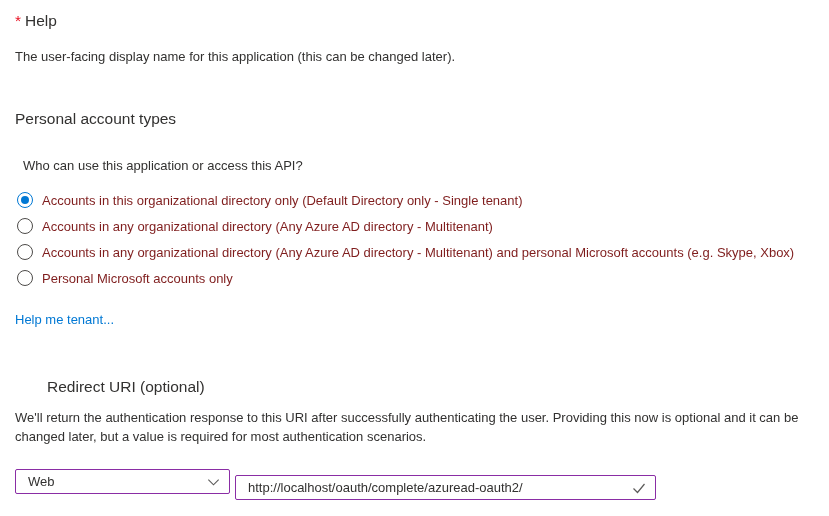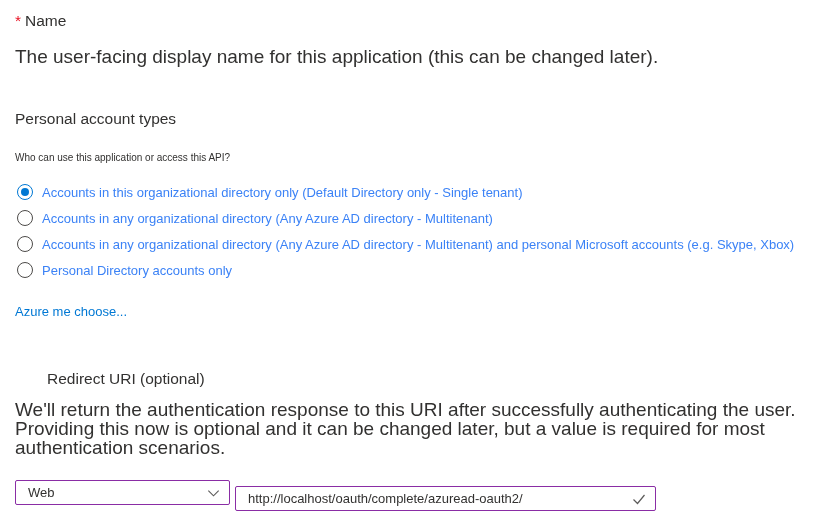--- a/index.html
+++ b/index.html
@@ -21,21 +21,21 @@
     margin: 0;
     line-height: 20px;
   }
   .required-marker { color: #e81123; margin-right: 4px; }
 
   .name-title { padding-top: 11px; }
 
   .field-desc {
     margin: 0;
     padding-top: 16px;
-    font-size: 19px;
+    font-size: 13px;
     line-height: 19px;
     color: #323130;
     max-width: 806px;
   }
 
   .input-wrap { position: relative; margin-top: 11px; }
   .text-input {
     width: 100%;
     height: 25px;
     border: 1.5px solid #8a2da5;
@@ -49,21 +49,21 @@
   }
   .valid-check {
     position: absolute;
     right: 9px; top: 50%;
     transform: translateY(-50%);
     display: flex; align-items: center;
     pointer-events: none;
   }
 
   .account-section-title { padding-top: 43px; }
-  .question-text { margin: 0; padding-top: 20px; font-size: 10px; line-height: 18px; }
+  .question-text { margin: 8px; padding-top: 20px; font-size: 13px; line-height: 18px; }
 
   .radio-group { margin-top: 12px; }
   .radio-row {
     display: flex;
     align-items: center;
     height: 26px;
     cursor: pointer;
   }
   .radio {
     flex: 0 0 auto;
@@ -71,21 +71,21 @@
     border: 1.5px solid #4d4b49;
     border-radius: 50%;
     margin-left: 2px;
     margin-right: 9px;
     display: flex; align-items: center; justify-content: center;
     background: #fff;
   }
   .radio .dot { width: 8px; height: 8px; border-radius: 50%; background: transparent; }
   .radio.selected { border-color: #0078d4; }
   .radio.selected .dot { background: #0078d4; }
-  .radio-label { white-space: nowrap; font-size: 13px; color: #3b82f6; }
+  .radio-label { white-space: nowrap; font-size: 13px; color: #7f1d1d; }
 
   .help-link {
     display: inline-block;
     margin-top: 21px;
     color: #0078d4;
     font-size: 13px;
     text-decoration: none;
     cursor: pointer;
   }
 
@@ -118,21 +118,21 @@
     display: flex; align-items: center;
   }
   .uri-wrap { position: relative; width: 421px; margin-top: 12px; }
 </style>
 </head>
 <body>
 
 <div class="page">
 
   
-  <h2 class="section-title name-title"><span class="required-marker">*</span><span>Name</span></h2>
+  <h2 class="section-title name-title"><span class="required-marker">*</span><span>Help</span></h2>
 
   <p class="field-desc">The user-facing display name for this application (this can be changed later).</p>
 
 
   
   <h2 class="section-title account-section-title">Personal account types</h2>
 
   <p class="question-text">Who can use this application or access this API?</p>
 
   <div class="radio-group">
@@ -151,25 +151,25 @@
     <label class="radio-row">
       <span class="radio">
           <span class="dot"></span>
         </span>
       <span class="radio-label">Accounts in any organizational directory (Any Azure AD directory - Multitenant) and personal Microsoft accounts (e.g. Skype, Xbox)</span>
     </label>
     <label class="radio-row">
       <span class="radio">
           <span class="dot"></span>
         </span>
-      <span class="radio-label">Personal Directory accounts only</span>
+      <span class="radio-label">Personal Microsoft accounts only</span>
     </label>
   </div>
 
-  <a class="help-link" href="#">Azure me choose...</a>
+  <a class="help-link" href="#">Help me tenant...</a>
 
   
   <h2 class="section-title redirect-section-title">Redirect URI (optional)</h2>
 
   <p class="field-desc redirect-desc">We'll return the authentication response to this URI after successfully authenticating the user. Providing this now is optional and it can be changed later, but a value is required for most authentication scenarios.</p>
 
   <div class="redirect-row">
     <div class="dropdown">
       <span class="dropdown-value">Web</span>
       <span class="dropdown-chevron">

